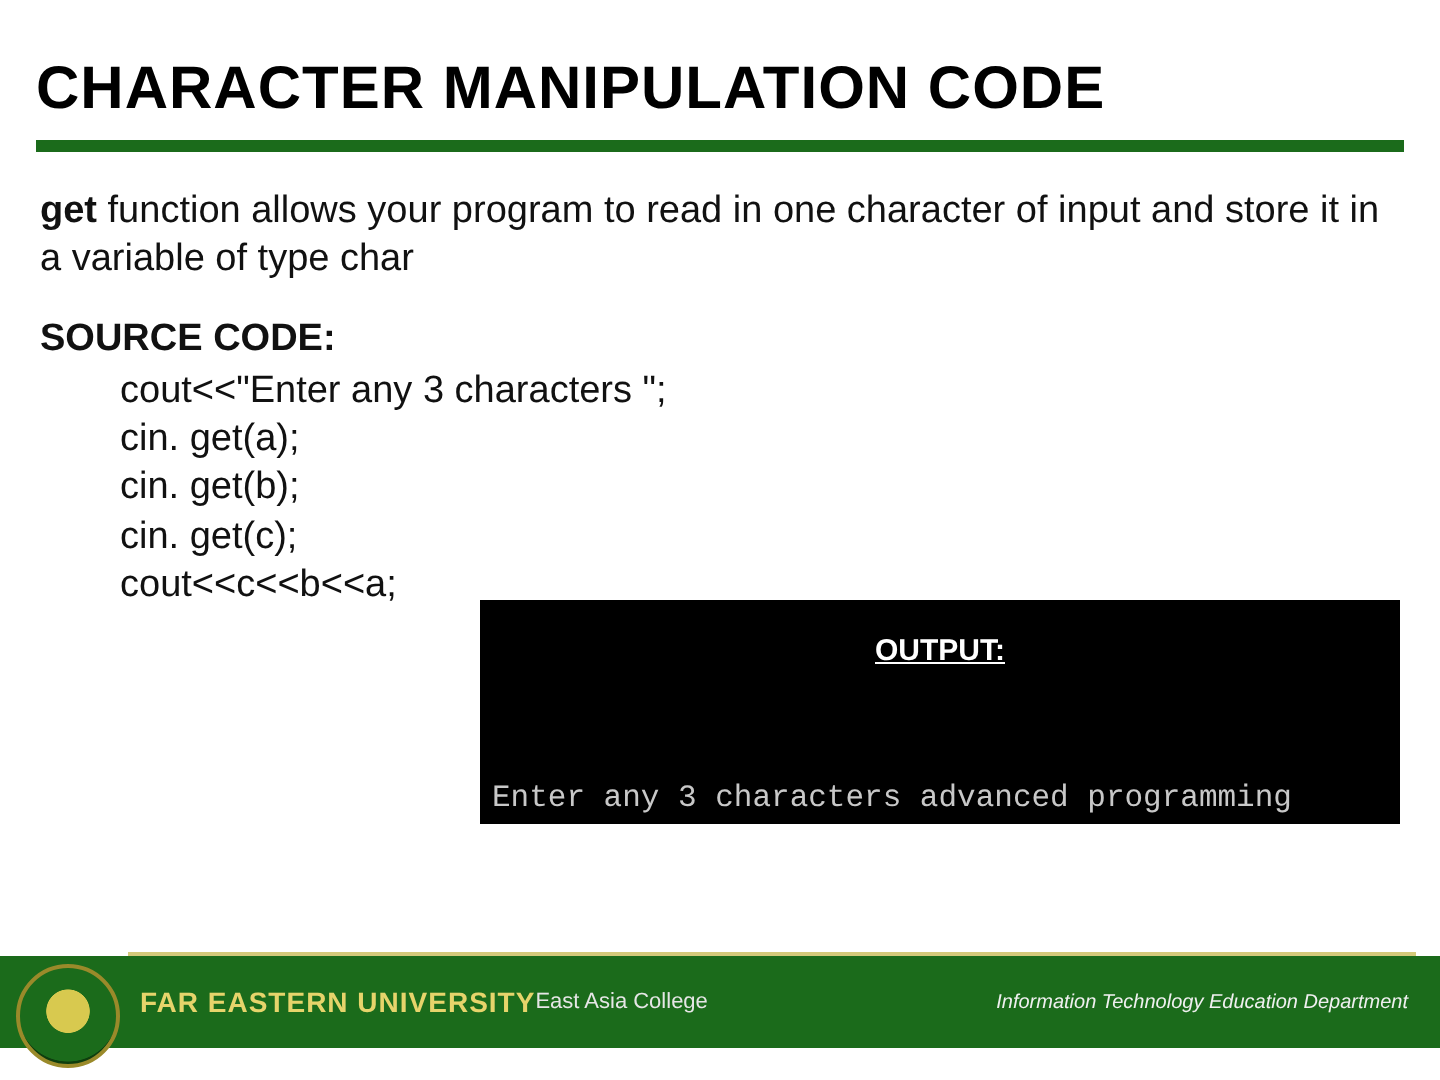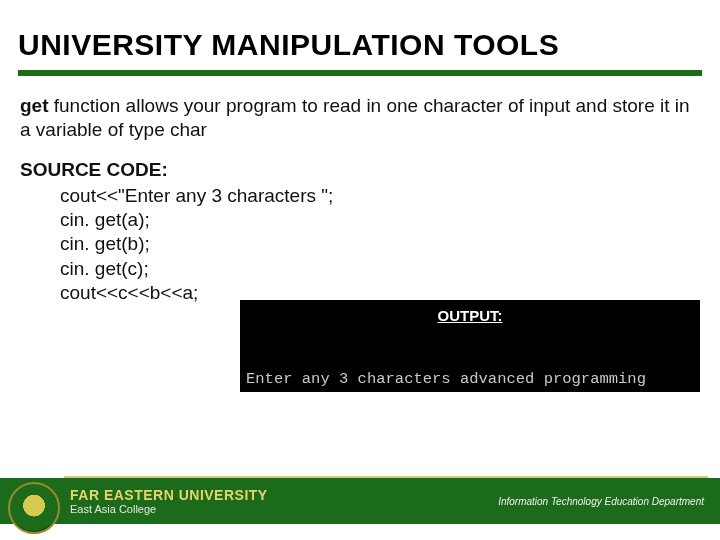--- a/index.html
+++ b/index.html
@@ -45,21 +45,21 @@
     width: 460px;
     background: #000;
   }
   .output-header {
     background: #000;
     color: #fff;
     font-weight: bold;
     text-align: center;
     font-size: 15px;
     text-decoration: underline;
-    padding: 7px 0;
+    padding: 17px 0;
   }
   .output-body {
     background: #000;
     color: #c8c8c8;
     font-family: "Courier New", monospace;
     font-size: 15.5px;
     padding: 2px 6px 4px 6px;
     white-space: pre;
     margin-top: 37px;
   }
@@ -75,21 +75,21 @@
   }
   .footer-green {
     background: #1b6b1b;
     height: 46px;
     display: flex;
     align-items: center;
     justify-content: space-between;
     padding: 0 16px 0 70px;
     color: #fff;
   }
-  .uni-block { display: flex; flex-direction: column; line-height: 1; }
+  .uni-block { display: flex; flex-direction: row; line-height: 1; }
   .uni-name {
     color: #e6d46b;
     font-weight: bold;
     font-size: 14px;
     letter-spacing: 0.5px;
   }
   .uni-sub {
     color: #e6e6e6;
     font-size: 11px;
     margin-top: 2px;
@@ -106,21 +106,21 @@
     width: 52px;
     height: 52px;
     border-radius: 50%;
     background: radial-gradient(circle at 50% 45%, #d8c94f 0 30%, #1b6b1b 31% 70%, #0e3e0e 71% 100%);
     border: 2px solid #9a8a2a;
   }
 </style>
 </head>
 <body>
 
-<div class="title">UNIVERSITY MANIPULATION TOOLS</div>
+<div class="title">CHARACTER MANIPULATION CODE</div>
 <div class="title-rule"></div>
 
 <div class="desc">
   <span class="underline-bold">get</span><span> function allows your program to read in one character of input and store it in a variable of type char</span>
 </div>
 
 <div class="code-block">
   <div class="code-label">SOURCE CODE:</div>
   <div class="code-line">cout&lt;&lt;"Enter any 3 characters ";</div>
   <div class="code-line">cin. get(a);</div>

